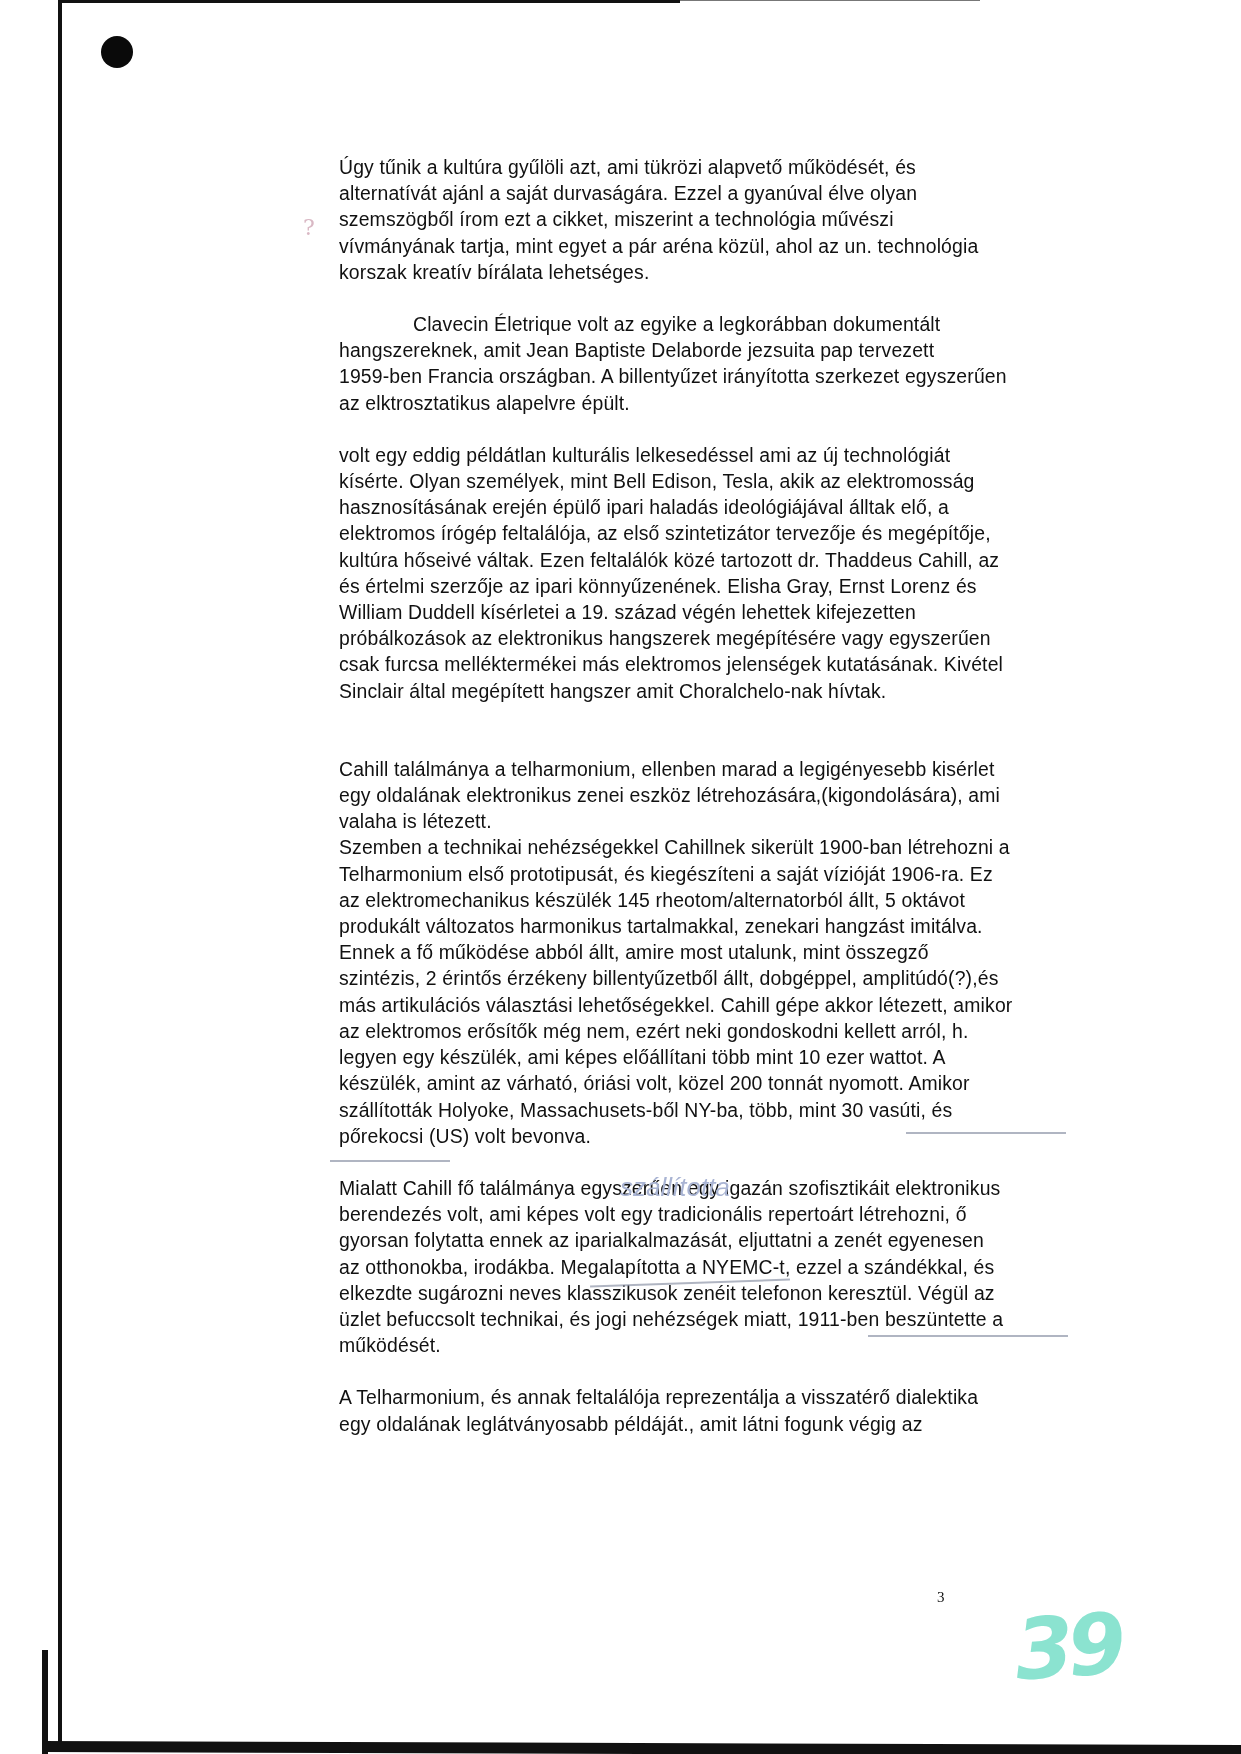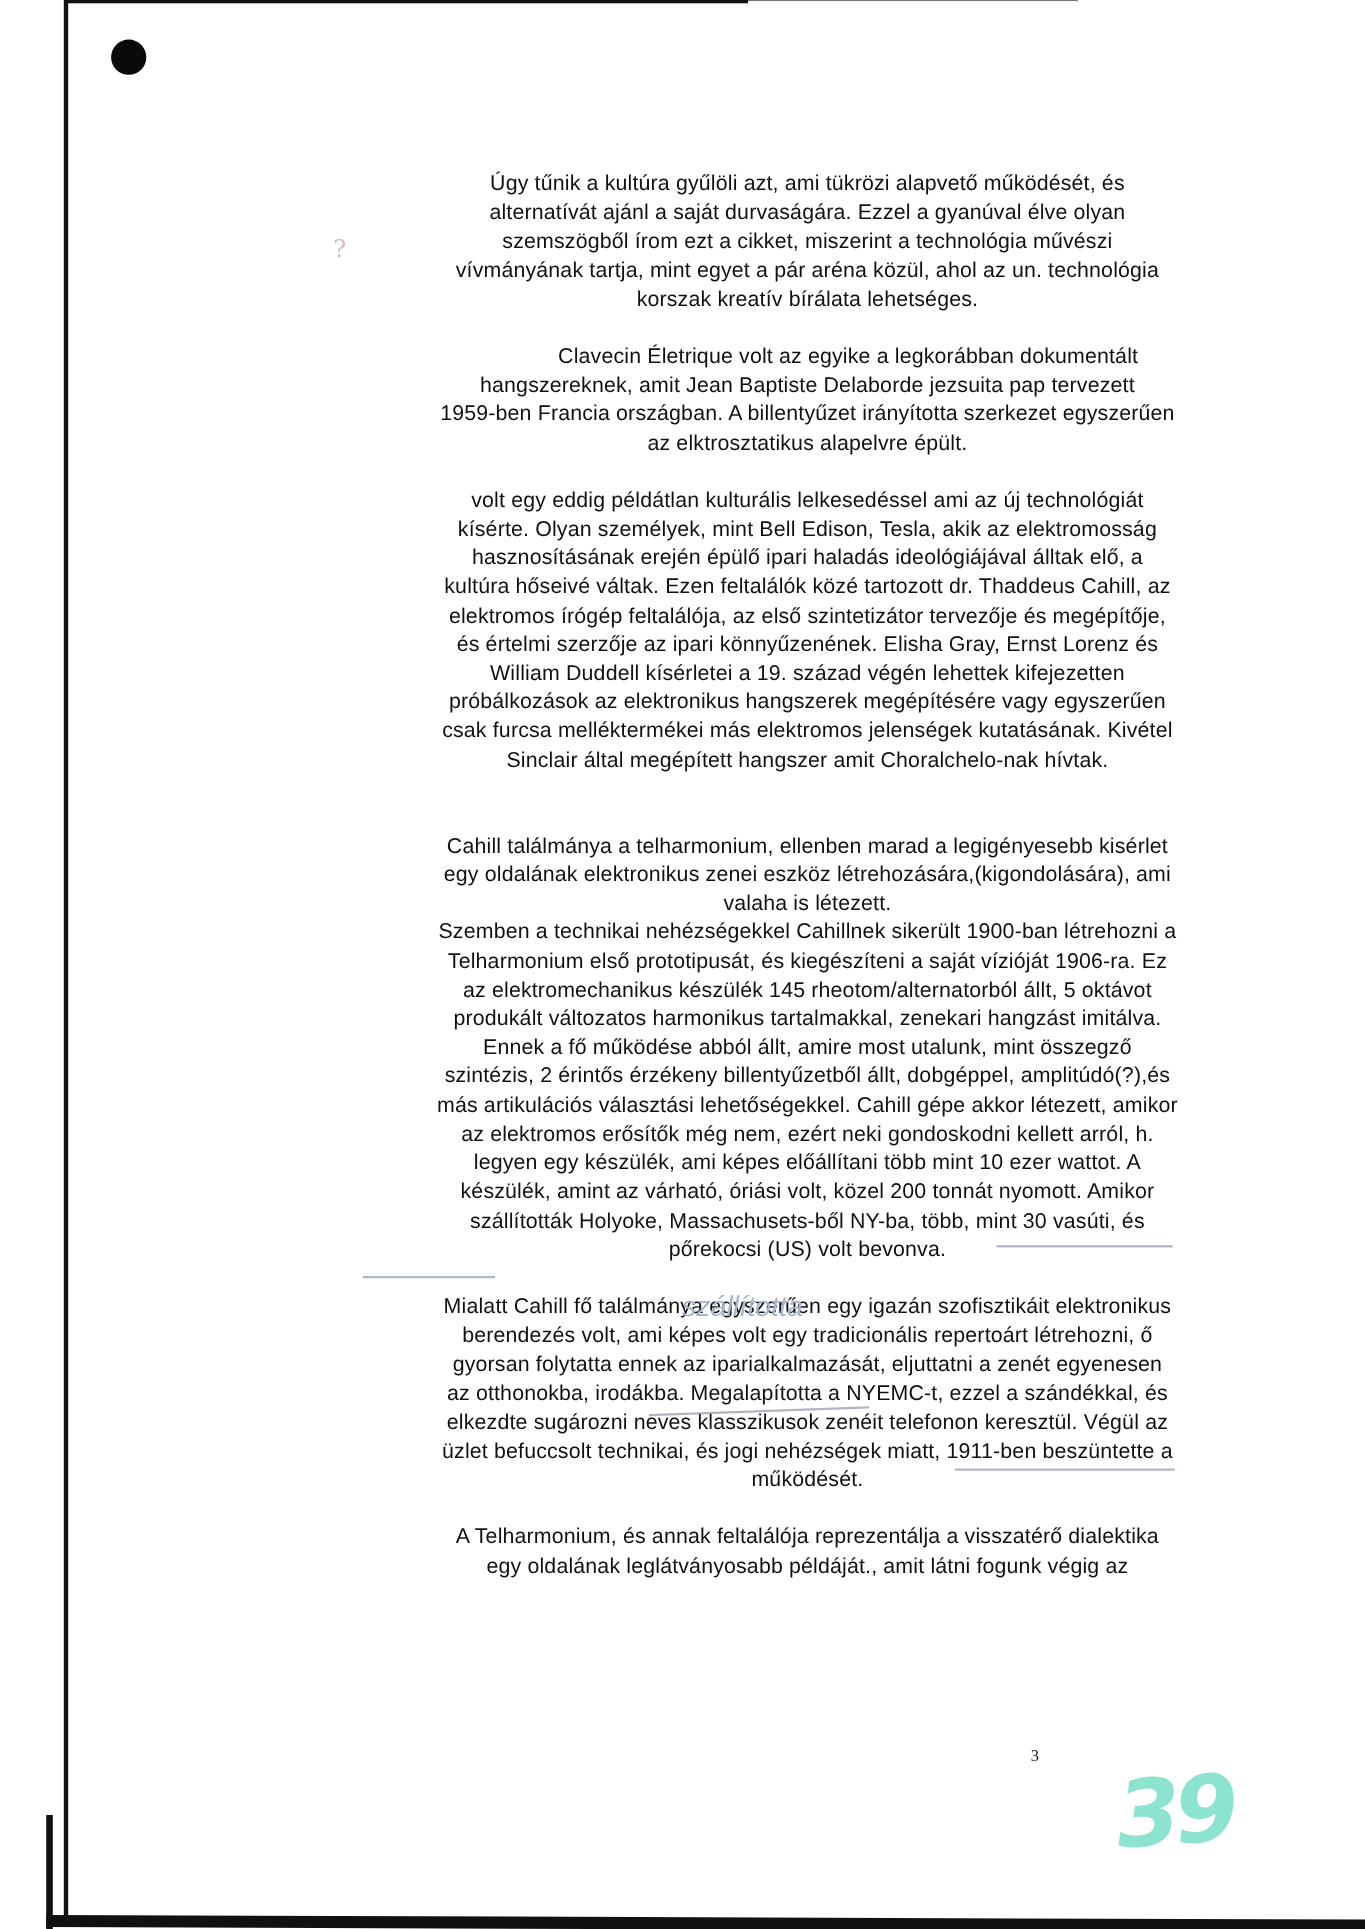--- a/index.html
+++ b/index.html
@@ -7,21 +7,21 @@
     width: 1241px; height: 1754px; background: #ffffff; position: relative; overflow: hidden;
     font-family: "Liberation Sans", sans-serif; color: #111;
   }
   .border-top { position: absolute; left: 60px; top: 0; width: 620px; height: 3px; background: #111; }
   .border-top2 { position: absolute; left: 680px; top: 0; width: 300px; height: 1px; background: #777; }
   .border-left { position: absolute; left: 58px; top: 0; width: 4px; height: 1745px; background: #111; }
   .border-bottom { position: absolute; left: 42px; top: 1743px; width: 1199px; height: 11px; background: #111; transform: skewY(0.2deg); }
   .border-bottom-left { position: absolute; left: 42px; top: 1650px; width: 6px; height: 104px; background: #111; }
   .punch-hole { position: absolute; left: 101px; top: 36px; width: 32px; height: 32px; border-radius: 50%; background: #0a0a0a; }
   .content { position: absolute; left: 339px; top: 154px; width: 790px; font-size: 19.4px; line-height: 26.2px; letter-spacing: 0.15px; }
-  .para { margin: 0; text-align: center; }
+  .para { margin: 0; }
   .gap { height: 26px; }
   .gap2 { height: 52px; }
   .line { display: block; white-space: nowrap; }
   .page-number { position: absolute; left: 937px; top: 1589px; font-family: "Liberation Serif", serif; font-size: 15px; color: #111; }
   .stamp { position: absolute; left: 1015px; top: 1598px; font-family: "DejaVu Sans", sans-serif; font-weight: bold; font-style: italic; font-size: 84px; color: #7fe0cc; letter-spacing: -6px; transform: rotate(-4deg); opacity: 0.9; }
   .margin-mark { position: absolute; left: 303px; top: 215px; font-family: "DejaVu Serif", serif; font-size: 22px; color: #d9b8c4; }
   .handwritten { position: absolute; left: 620px; top: 1172px; font-family: Liberation Sans, sans-serif; font-style: italic; font-size: 26px; color: #a9b4d3; }
   .strike { position: absolute; height: 2px; background: #8e96a8; opacity: 0.7; }
 </style>
 </head>
@@ -49,22 +49,22 @@
       <span class="line" style="padding-left: 74px;">Clavecin Életrique volt az egyike a legkorábban dokumentált</span>
       <span class="line">hangszereknek, amit Jean Baptiste Delaborde jezsuita pap tervezett</span>
       <span class="line">1959-ben Francia országban. A billentyűzet irányította szerkezet egyszerűen</span>
       <span class="line">az elktrosztatikus alapelvre épült.</span>
     </div>
   <div class="gap"></div>
   <div class="para">
       <span class="line">volt egy eddig példátlan kulturális lelkesedéssel ami az új technológiát</span>
       <span class="line">kísérte. Olyan személyek, mint Bell Edison, Tesla, akik az elektromosság</span>
       <span class="line">hasznosításának erején épülő ipari haladás ideológiájával álltak elő, a</span>
+      <span class="line">elektromos írógép feltalálója, az első szintetizátor tervezője és megépítője,</span>
       <span class="line">kultúra hőseivé váltak. Ezen feltalálók közé tartozott dr. Thaddeus Cahill, az</span>
-      <span class="line">elektromos írógép feltalálója, az első szintetizátor tervezője és megépítője,</span>
       <span class="line">és értelmi szerzője az ipari könnyűzenének. Elisha Gray, Ernst Lorenz és</span>
       <span class="line">William Duddell kísérletei a 19. század végén lehettek kifejezetten</span>
       <span class="line">próbálkozások az elektronikus hangszerek megépítésére vagy egyszerűen</span>
       <span class="line">csak furcsa melléktermékei más elektromos jelenségek kutatásának. Kivétel</span>
       <span class="line">Sinclair által megépített hangszer amit Choralchelo-nak hívtak.</span>
     </div>
   <div class="gap2"></div>
   <div class="para">
       <span class="line">Cahill találmánya a telharmonium, ellenben marad a legigényesebb kisérlet</span>
       <span class="line">egy oldalának elektronikus zenei eszköz létrehozására,(kigondolására), ami</span>

